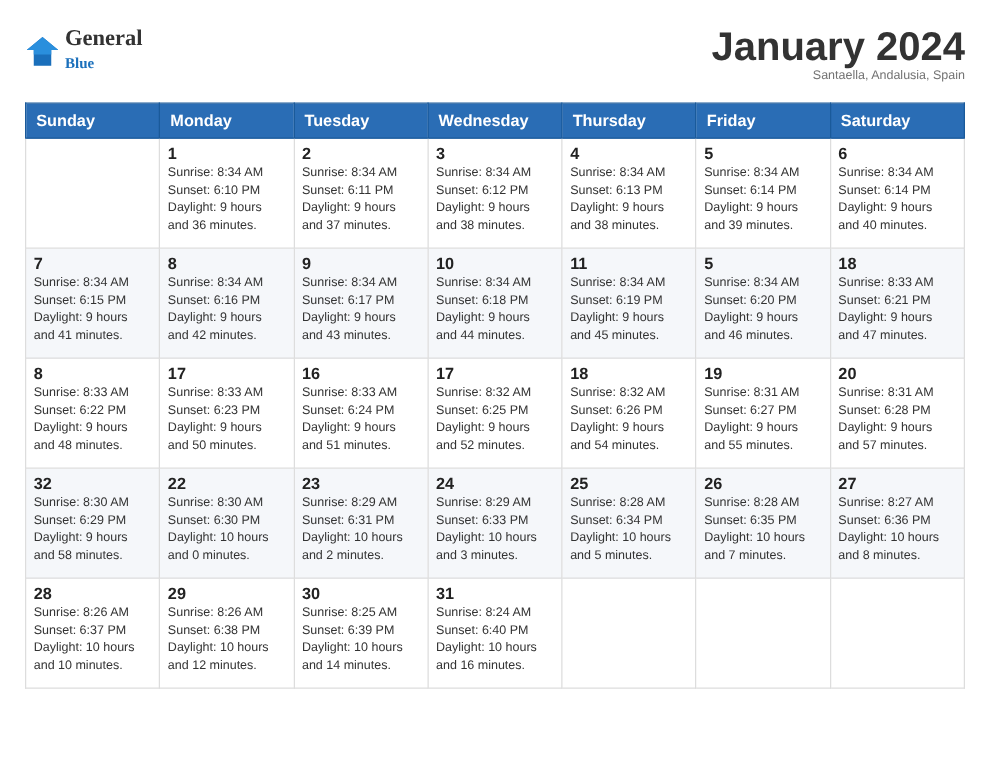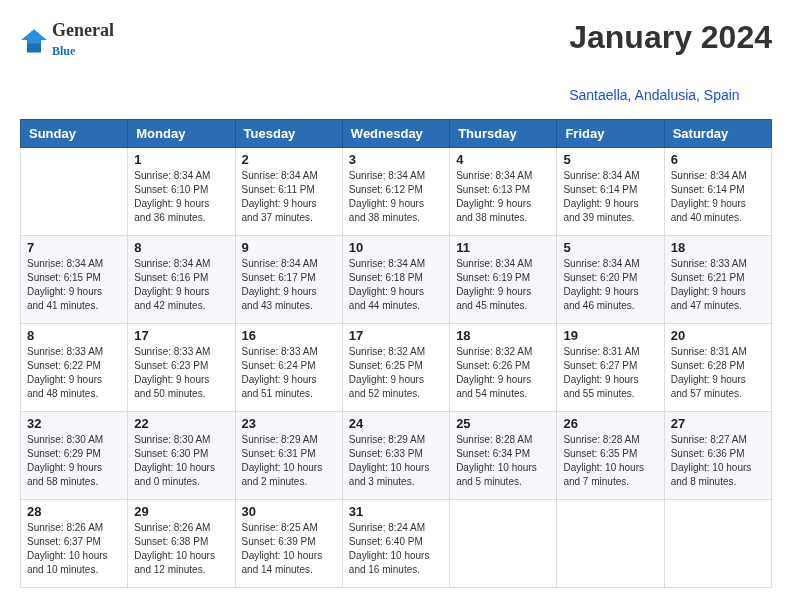--- a/index.html
+++ b/index.html
@@ -20,31 +20,31 @@
       display: flex;
       align-items: center;
       gap: 4px;
       font-family: Liberation Serif, serif;
     }
     .logo-icon {
       width: 28px;
       height: 28px;
     }
     .title-block {
+      text-align: right;
     }
     .main-title {
       font-size: 32px;
       font-weight: bold;
       color: #333;
       line-height: 1.1;
     }
     .subtitle {
-      font-size: 14px;
-      color: #1d4ed8;
-      margin-top: 32px;
+      font-size: 10px;
+      color: #737373;
     }
     .calendar {
       width: 100%;
       border-collapse: collapse;
       border: 1px solid #ccc;
     }
     .calendar th {
       background-color: #2a6db5;
       color: #fff;
       font-size: 13px;

